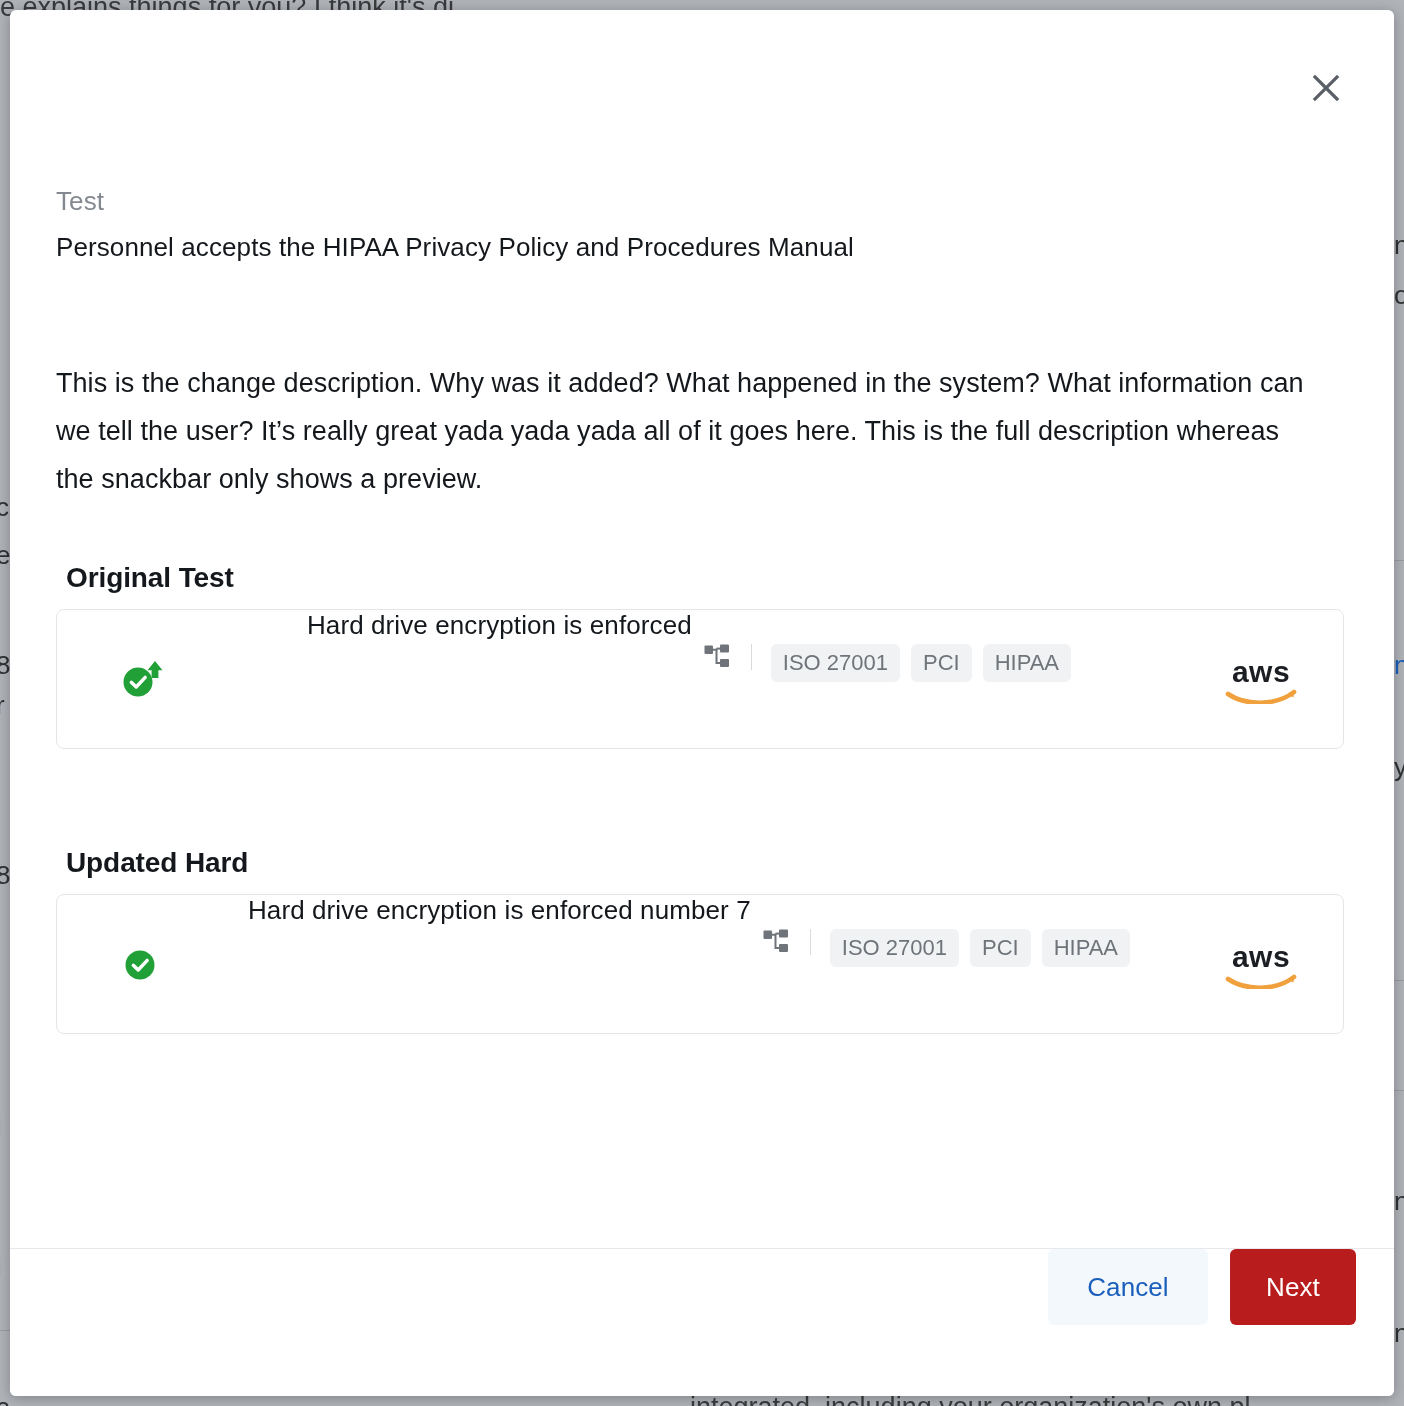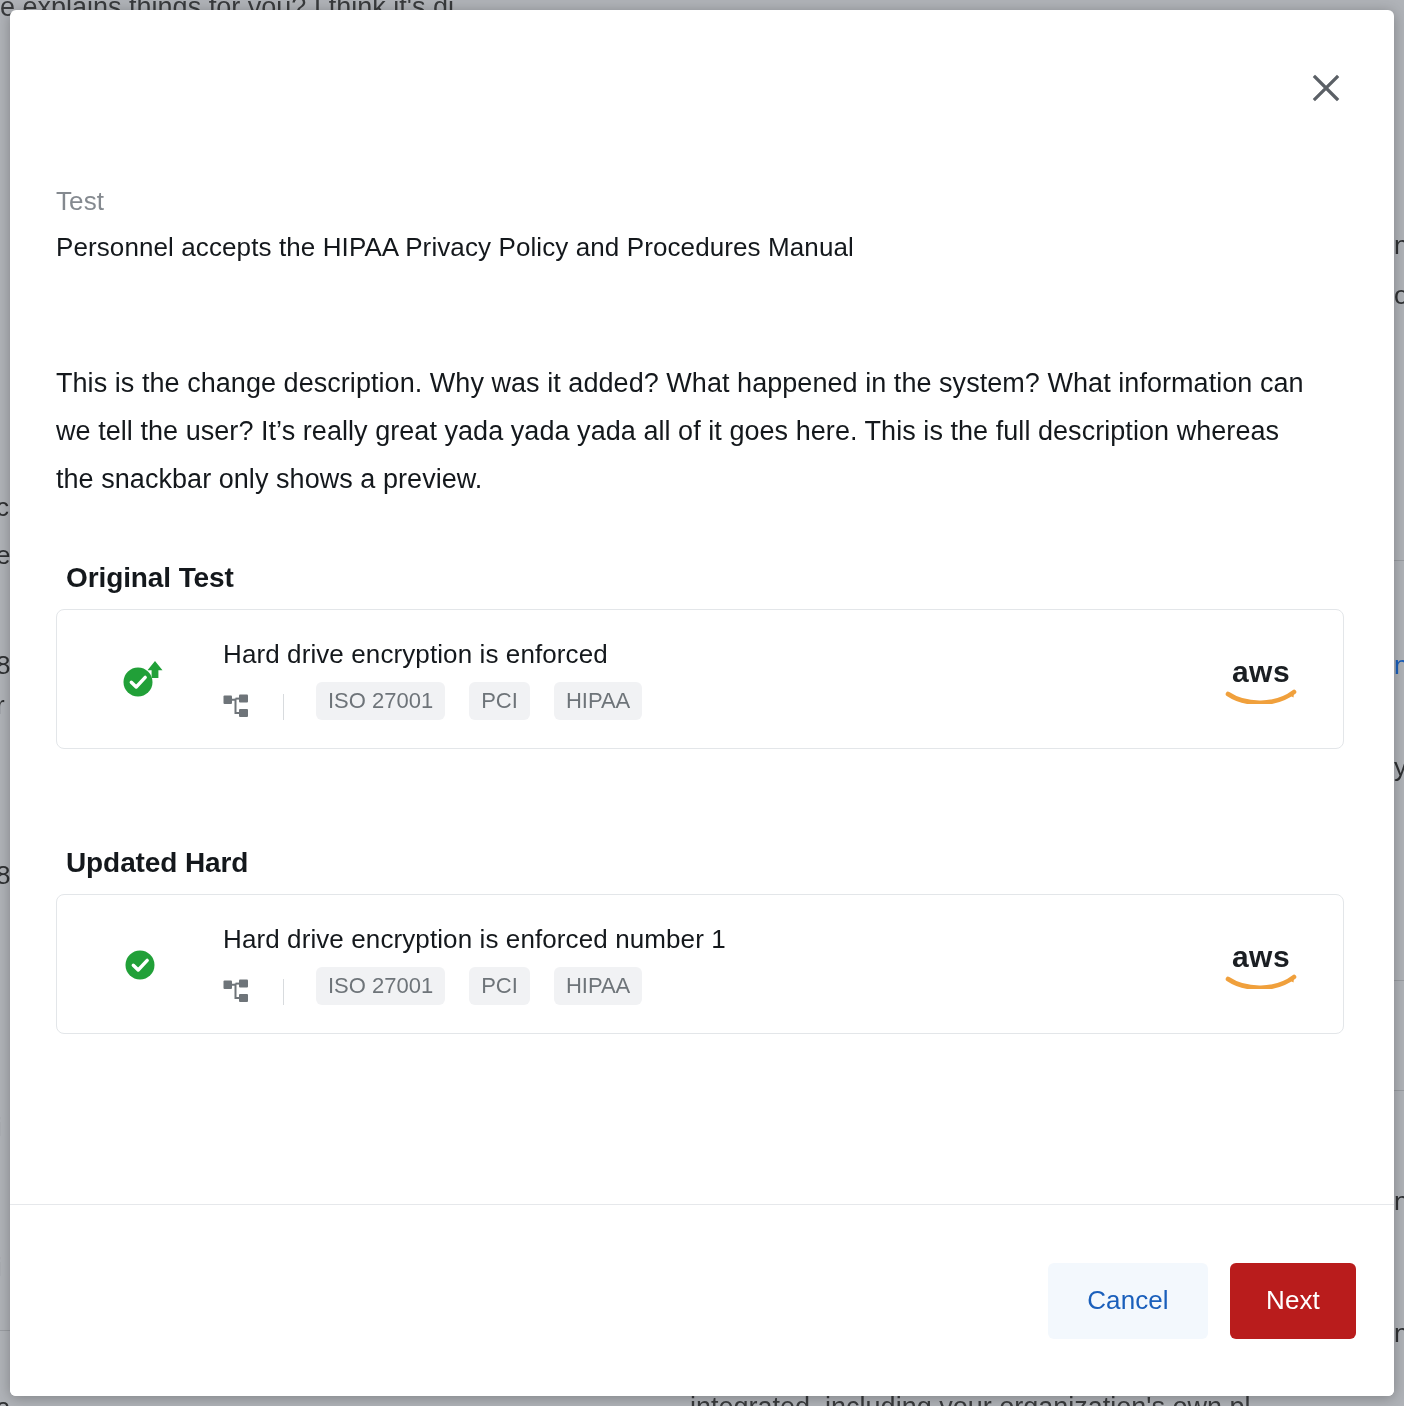--- a/index.html
+++ b/index.html
@@ -180,35 +180,36 @@
   }
   .card-status svg { display: block; overflow: visible; }
 
   .card-main {
     position: absolute;
     left: 166px;
     top: 0;
     bottom: 0;
     right: 180px;
     display: flex;
-    flex-direction: column;
+    flex-direction: row;
     justify-content: center;
     gap: 12px;
   }
 
   .card-name {
     font-size: 26px;
     color: #14181c;
     letter-spacing: .1px;
   }
 
   .card-meta {
     display: flex;
-    align-items: flex-end;
-    gap: 16px;
+    align-items: flex-start;
+    gap: 3px;
+    margin-top: 34px;
   }
 
   .framework-icon {
     width: 26px;
     height: 26px;
     display: inline-flex;
     align-items: center;
     justify-content: center;
     flex: 0 0 auto;
   }
@@ -244,24 +245,24 @@
     display: flex;
     align-items: center;
     justify-content: center;
     text-align: center;
   }
   .card-logo svg { display: block; }
 
   
   .modal-footer {
     flex: 0 0 auto;
-    height: 192px;
+    height: 148px;
     border-top: 1px solid #e6e8eb;
     display: flex;
-    align-items: center;
+    align-items: flex-start;
     justify-content: flex-end;
     gap: 22px;
     padding: 0 38px;
     box-sizing: border-box;
     background: #ffffff;
   }
 
   .btn {
     font-family: "Liberation Sans", sans-serif;
     font-size: 26px;
@@ -379,21 +380,21 @@
 
       <div class="test-card updated">
         <div class="card-status">
           <svg width="46" height="46" viewBox="0 0 46 46">
             <circle cx="21" cy="24" r="14.5" fill="#21a038"></circle>
             <path d="M14.3 24.2 L19.2 29 L28.2 19.4" stroke="#ffffff" stroke-width="3.4" fill="none" stroke-linecap="round" stroke-linejoin="round"></path>
           </svg>
         </div>
 
         <div class="card-main">
-          <div class="card-name">Hard drive encryption is enforced number 1</div>
+          <div class="card-name">Hard drive encryption is enforced number 7</div>
           <div class="card-meta">
             <span class="framework-icon">
               <svg width="26" height="26" viewBox="0 0 26 26">
                 <rect x="0.5" y="1.5" width="8.5" height="8.5" rx="1" fill="#6e7479"></rect>
                 <rect x="16" y="0.5" width="9" height="8" rx="1" fill="#6e7479"></rect>
                 <rect x="16" y="15" width="9" height="8" rx="1" fill="#6e7479"></rect>
                 <path d="M9 5.8 L12.5 5.8 L12.5 4.5 M12.5 5.8 L12.5 19 L16 19" stroke="#6e7479" stroke-width="2" fill="none"></path>
                 <path d="M12.5 4.6 L16 4.6" stroke="#6e7479" stroke-width="2" fill="none"></path>
               </svg>
             </span>

